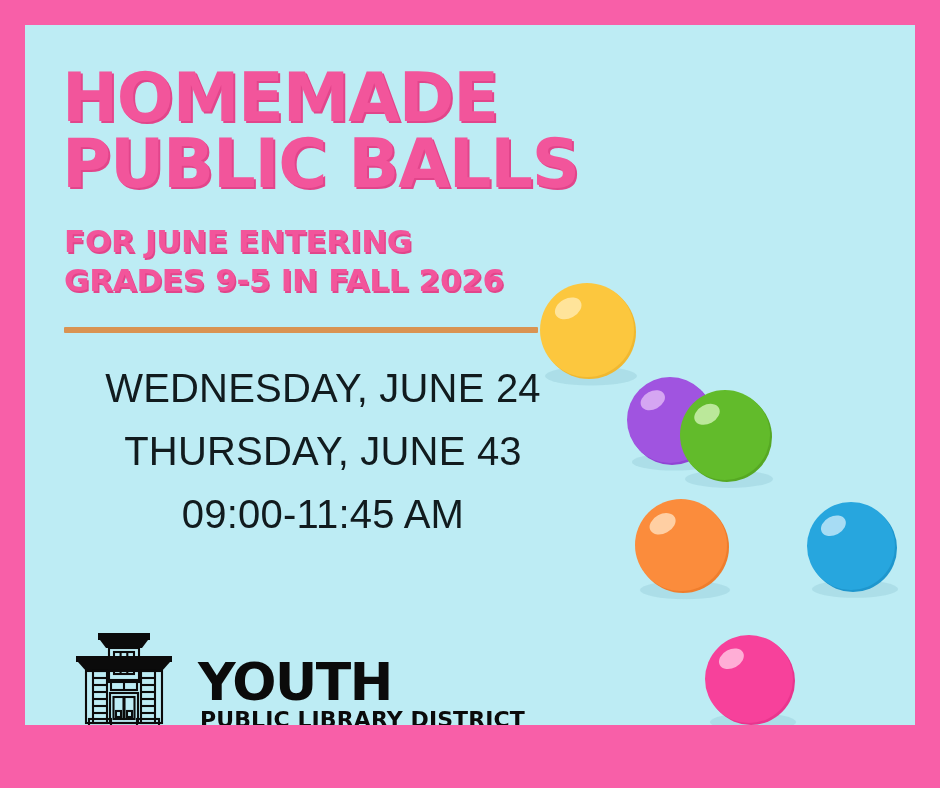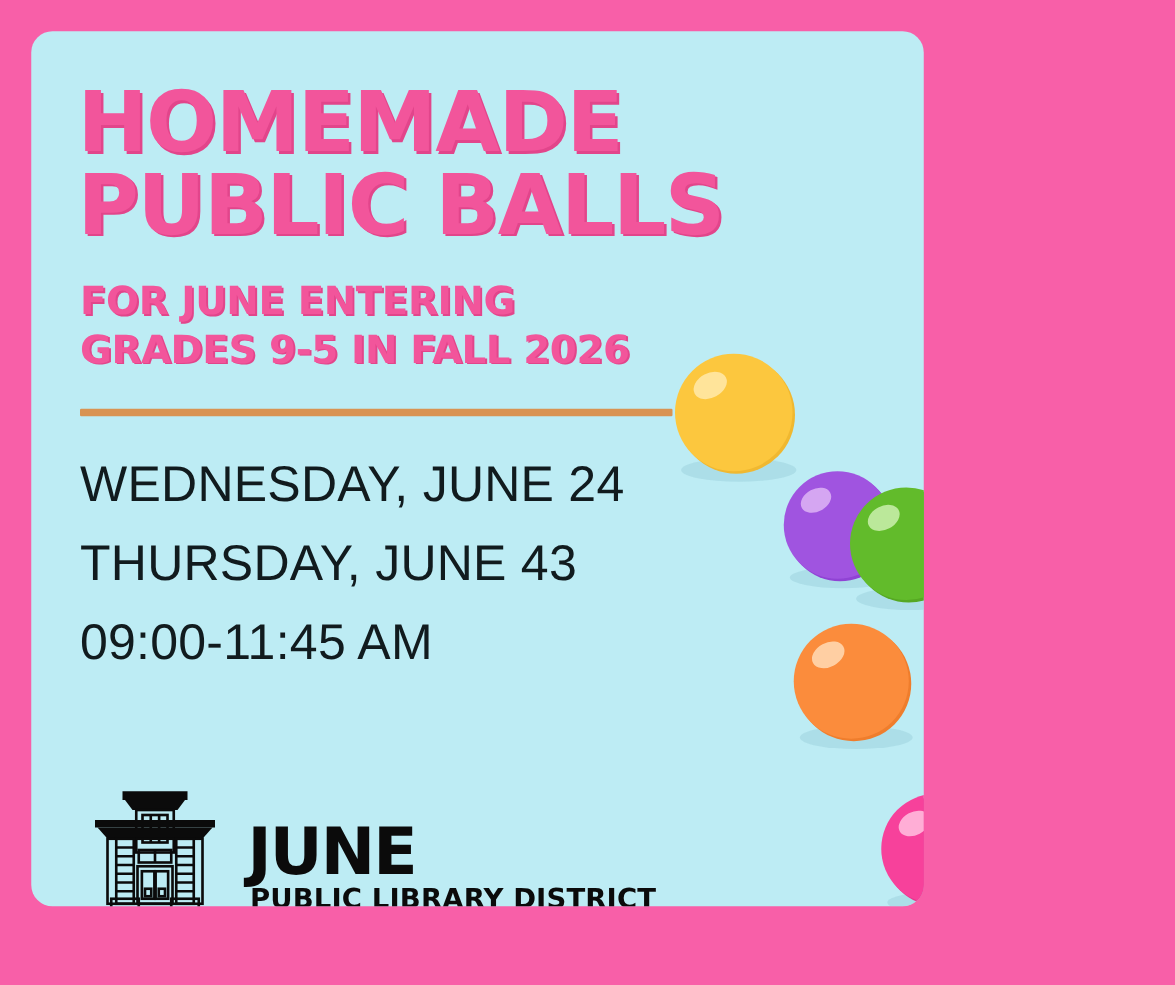--- a/index.html
+++ b/index.html
@@ -20,25 +20,24 @@
     background: #f85fa8;
     box-sizing: border-box;
     overflow: hidden;
   }
 
   
   .canvas {
     position: absolute;
     left: 25px;
     top: 25px;
-    width: 714px;
+    width: 890px;
     height: 700px;
     background: #bdecf4;
     overflow: hidden;
-    border-radius: 17px;
   }
 
   
   .text-col {
     position: absolute;
     left: 37px;
     top: 40px;
     width: 520px;
   }
 
@@ -78,20 +77,21 @@
 
   .details {
     margin: 24px 0 0 2px;
     color: #111b1e;
     font-family: "Liberation Sans", sans-serif;
     font-weight: normal;
     font-size: 40px;
     line-height: 1.57;
     letter-spacing: 0.2px;
     white-space: nowrap;
+    text-align: center;
   }
   .details .dline { display: block; }
 
   
   .logo {
     position: absolute;
     left: 37px;
     top: 598px;
     display: flex;
     align-items: flex-end;
@@ -242,19 +242,19 @@
 
           <rect x="27" y="96" width="22" height="8"></rect>
           <rect x="75" y="96" width="22" height="8"></rect>
 
           <line x1="8" y1="104" x2="116" y2="104"></line>
           <line x1="14" y1="104" x2="14" y2="110" stroke-dasharray="2 3"></line>
           <line x1="110" y1="104" x2="110" y2="110" stroke-dasharray="2 3"></line>
         </g>
       </svg>
       <div class="logo-words">
-        <div class="logo-name">JUNE</div>
+        <div class="logo-name">YOUTH</div>
         <div class="logo-tagline">PUBLIC LIBRARY DISTRICT</div>
       </div>
     </div>
 
   </div>
 </div>
 
 </body></html>

